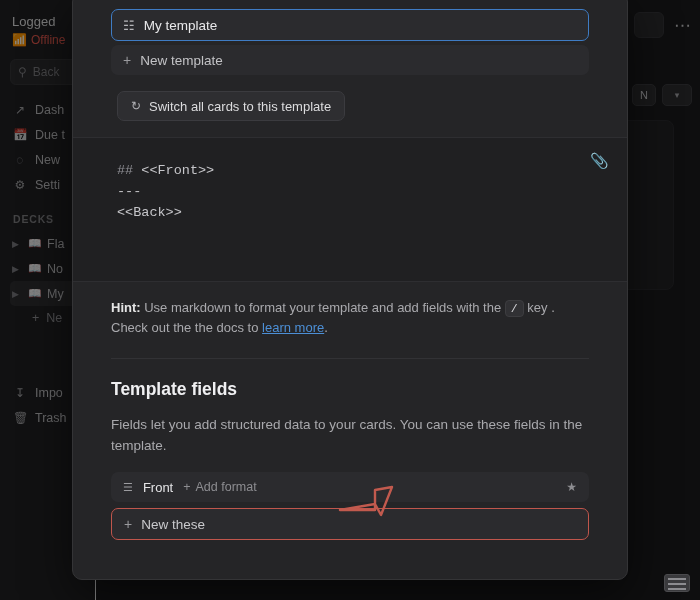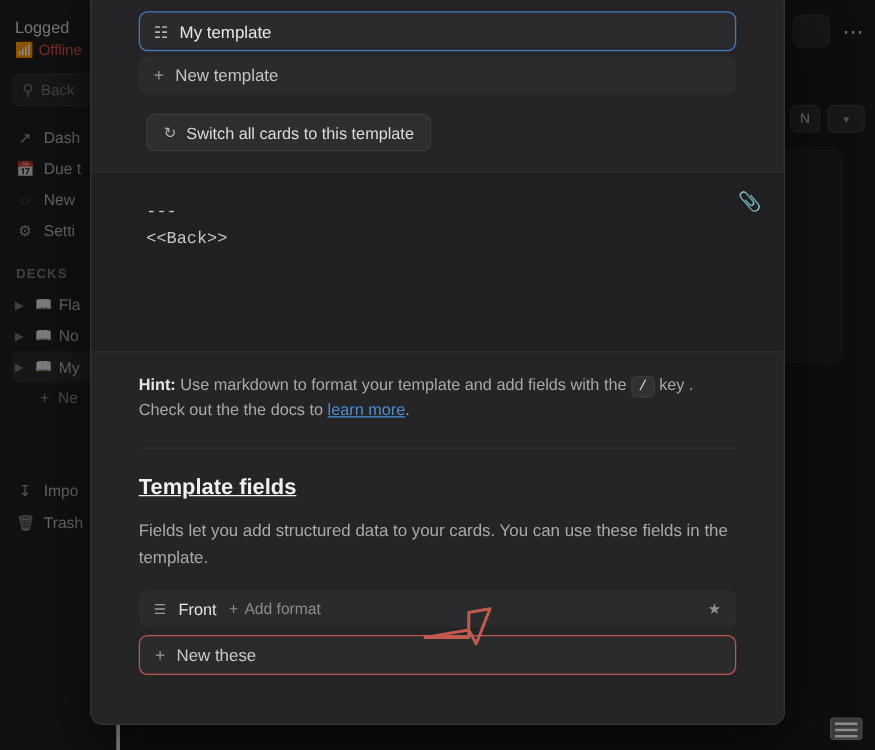--- a/index.html
+++ b/index.html
@@ -19,21 +19,21 @@
   }
 
   
   .bg-layer {
     position: absolute; inset: 0;
     background: #1e1e20;
   }
   .bg-sidebar {
     position: absolute; left: 0; top: 0; width: 96px; height: 600px;
     background: #202022;
-    border-right: 3px solid #ffffff;
+    border-right: 1px solid #ffffff;
     padding: 12px 10px;
   }
   .bg-main {
     position: absolute; left: 96px; top: 0; right: 0; height: 600px;
     background: #1b1b1d;
   }
   .acct {
     color: #d8d8d8;
     font-size: 13px;
     margin: 2px 0 4px 2px;
@@ -237,21 +237,20 @@
     margin: 20px 38px 0 38px;
     height: 1px;
     background: #323235;
   }
 
   .sect-title {
     margin: 20px 38px 0 38px;
     color: #f0f0f2;
     font-size: 17.5px;
     font-weight: bold;
-    text-decoration: underline;
   }
   .sect-desc {
     margin: 14px 38px 0 38px;
     color: #a9a9ad;
     font-size: 13.5px;
     line-height: 21px;
   }
 
   .field-row {
     margin: 16px 38px 0 38px;
@@ -402,20 +401,21 @@
         <span>New template</span>
       </div>
 
       <div class="switch-btn">
         <span class="sync">↻</span>
         <span>Switch all cards to this template</span>
       </div>
 
       <div class="editor">
         <span class="clip">📎</span>
+        <div class="code"><span class="hash">## </span><span>&lt;&lt;Front&gt;&gt;</span></div>
         <div class="code">---</div>
         <div class="code">&lt;&lt;Back&gt;&gt;</div>
       </div>
 
       <div class="hint">
         <b>Hint:</b>
         <span>Use markdown to format your template and add fields with the</span>
         <span class="kbd-inline">/</span>
         <span>key .</span>
         <br>

